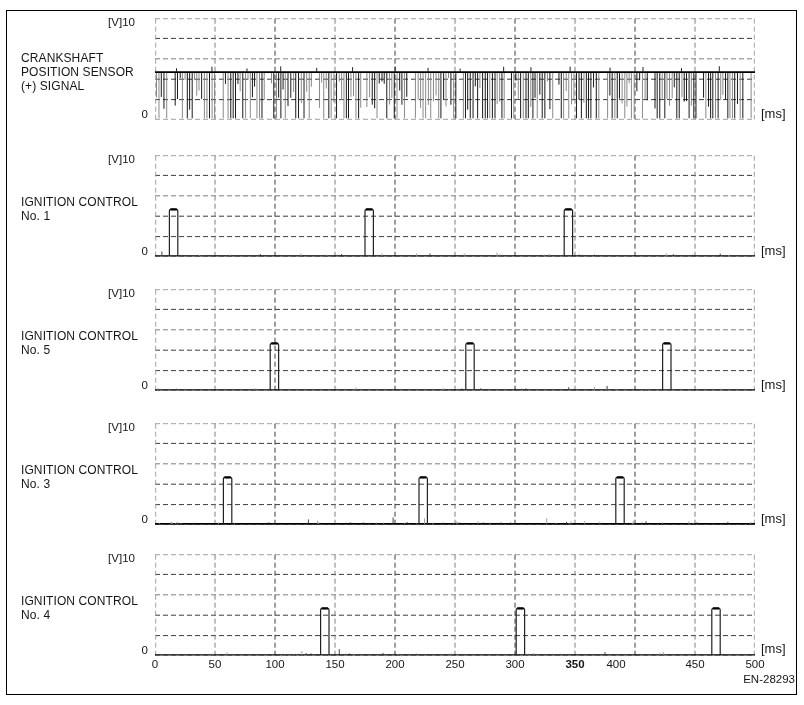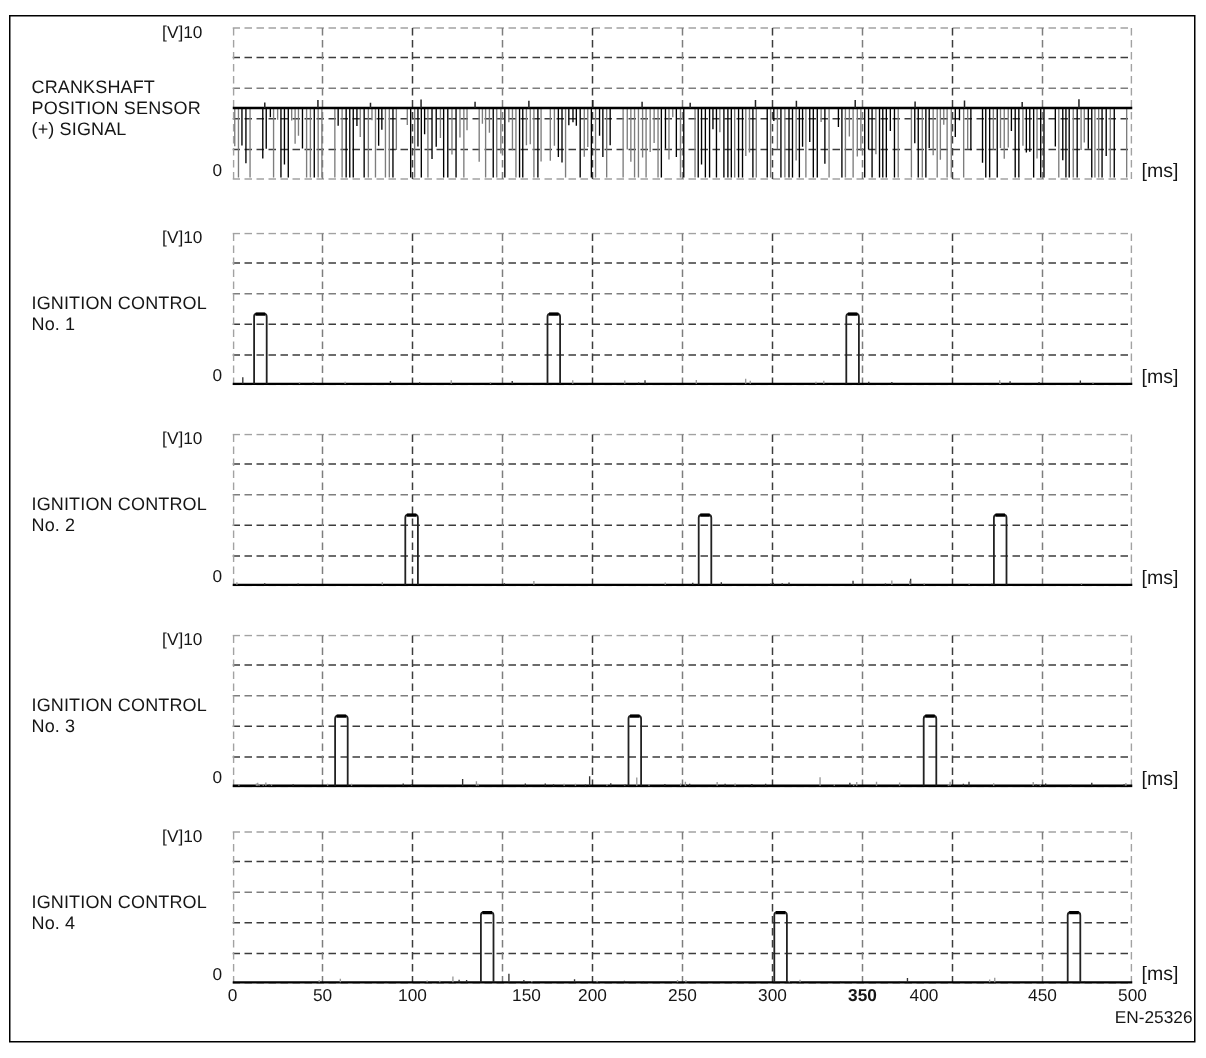--- a/index.html
+++ b/index.html
@@ -338,21 +338,21 @@
       <line x1="15.40" y1="54.46" x2="21.80" y2="54.46" stroke="#000000" stroke-width="2.2"></line>
       <path d="M210.0,100.9 L210.0,56.1 Q210.0,54.1 212.0,54.1 L216.4,54.1 Q218.4,54.1 218.4,56.1 L218.4,100.9" fill="none" stroke="#222222" stroke-width="1.2"></path>
       <line x1="211.00" y1="54.46" x2="217.40" y2="54.46" stroke="#000000" stroke-width="2.2"></line>
       <path d="M409.2,100.9 L409.2,56.1 Q409.2,54.1 411.2,54.1 L415.6,54.1 Q417.6,54.1 417.6,56.1 L417.6,100.9" fill="none" stroke="#222222" stroke-width="1.2"></path>
       <line x1="410.20" y1="54.46" x2="416.60" y2="54.46" stroke="#000000" stroke-width="2.2"></line>
     </svg>
   <div class="ms" style="top:245px">[ms]</div>
 
   <div class="sig-label" style="top:329px">
     <div>IGNITION CONTROL</div>
-    <div>No. 2</div>
+    <div>No. 5</div>
   </div>
   <div class="vmax" style="top:287px"><span>[V]</span><span>10</span></div>
   <div class="vzero" style="top:379px">0</div>
   <svg class="plot" style="top:289px" viewBox="0 0 600 102">
       <line x1="0.00" y1="0.70" x2="600.00" y2="0.70" stroke="#a2a2a2" stroke-width="1" stroke-dasharray="5 3"></line>
       <line x1="0.00" y1="20.40" x2="600.00" y2="20.40" stroke="#3c3c3c" stroke-width="1" stroke-dasharray="5 3"></line>
       <line x1="0.00" y1="40.80" x2="600.00" y2="40.80" stroke="#7e7e7e" stroke-width="1" stroke-dasharray="5 3"></line>
       <line x1="0.00" y1="61.20" x2="600.00" y2="61.20" stroke="#3c3c3c" stroke-width="1" stroke-dasharray="5 3"></line>
       <line x1="0.00" y1="81.60" x2="600.00" y2="81.60" stroke="#3c3c3c" stroke-width="1" stroke-dasharray="5 3"></line>
       <line x1="0.00" y1="101.30" x2="600.00" y2="101.30" stroke="#a2a2a2" stroke-width="1" stroke-dasharray="5 3"></line>
@@ -549,23 +549,23 @@
       <path d="M361.2,100.9 L361.2,56.1 Q361.2,54.1 363.2,54.1 L367.6,54.1 Q369.6,54.1 369.6,56.1 L369.6,100.9" fill="none" stroke="#222222" stroke-width="1.2"></path>
       <line x1="362.20" y1="54.46" x2="368.60" y2="54.46" stroke="#000000" stroke-width="2.2"></line>
       <path d="M556.8,100.9 L556.8,56.1 Q556.8,54.1 558.8,54.1 L563.2,54.1 Q565.2,54.1 565.2,56.1 L565.2,100.9" fill="none" stroke="#222222" stroke-width="1.2"></path>
       <line x1="557.80" y1="54.46" x2="564.20" y2="54.46" stroke="#000000" stroke-width="2.2"></line>
     </svg>
   <div class="ms" style="top:643px">[ms]</div>
 
   <span class="xtick" style="left: 155px;">0</span>
   <span class="xtick" style="left: 215px;">50</span>
   <span class="xtick" style="left: 275px;">100</span>
-  <span class="xtick" style="left: 351px;">150</span>
+  <span class="xtick" style="left: 335px;">150</span>
   <span class="xtick" style="left: 395px;">200</span>
   <span class="xtick" style="left: 455px;">250</span>
   <span class="xtick" style="left: 515px;">300</span>
   <span class="xtick" style="left: 575px; font-weight: bold;">350</span>
   <span class="xtick" style="left: 616px;">400</span>
   <span class="xtick" style="left: 695px;">450</span>
   <span class="xtick" style="left: 755px;">500</span>
 
-  <div class="figcode">EN-25326</div>
+  <div class="figcode">EN-28293</div>
 </div>
 
 </body></html>

